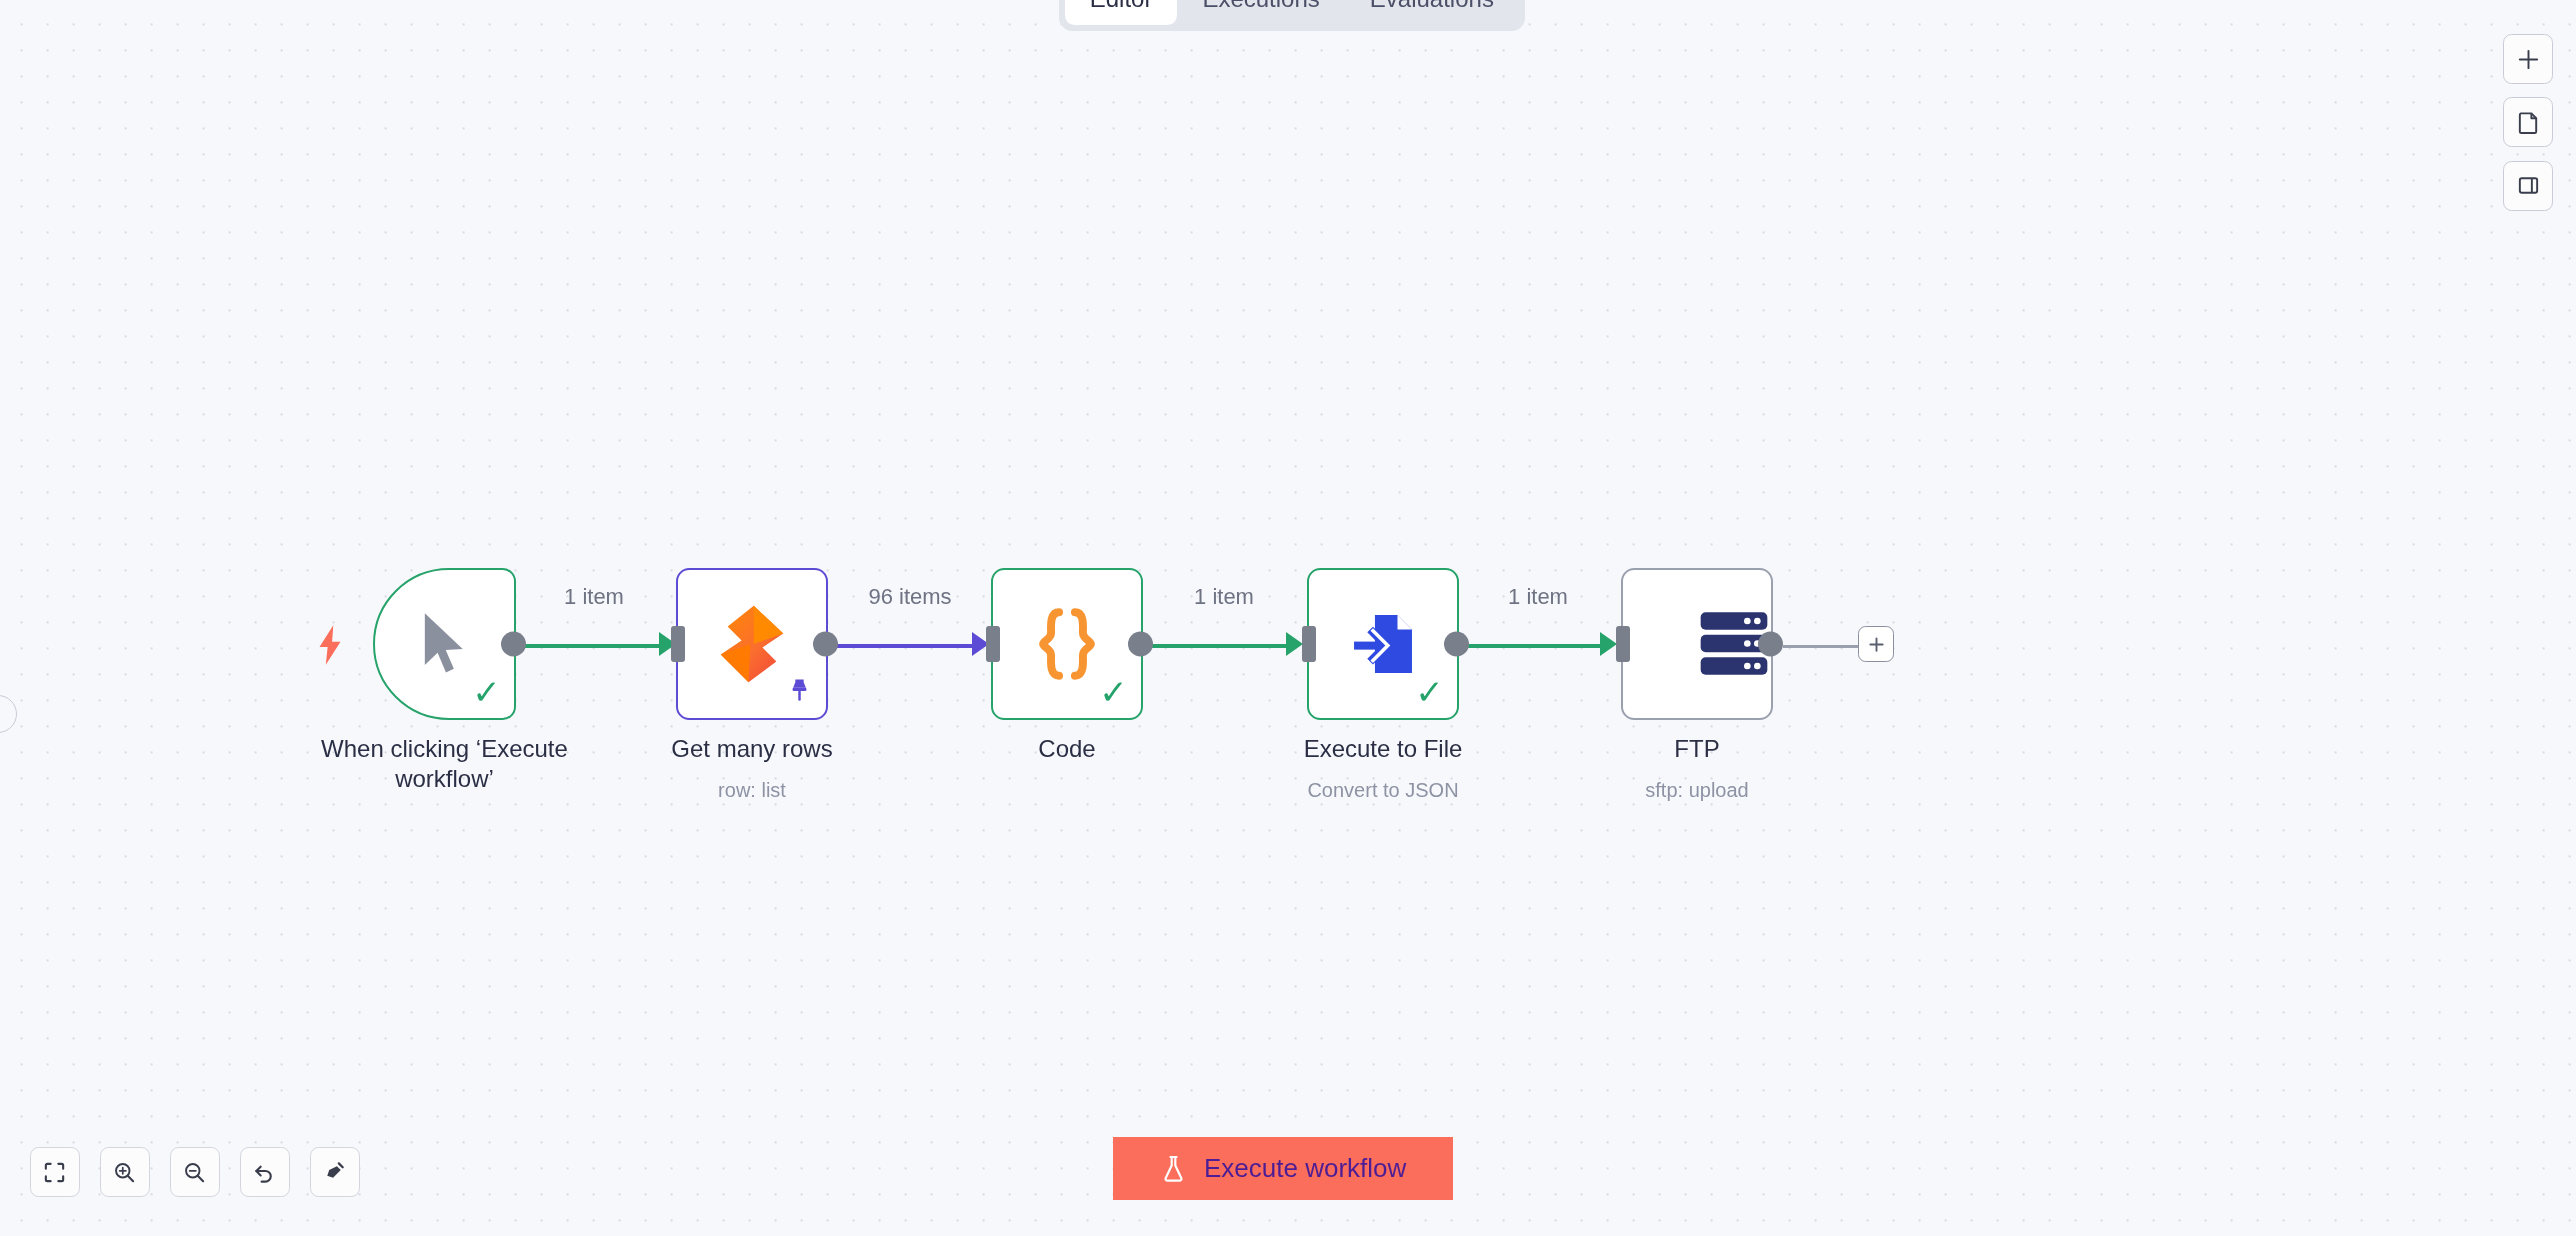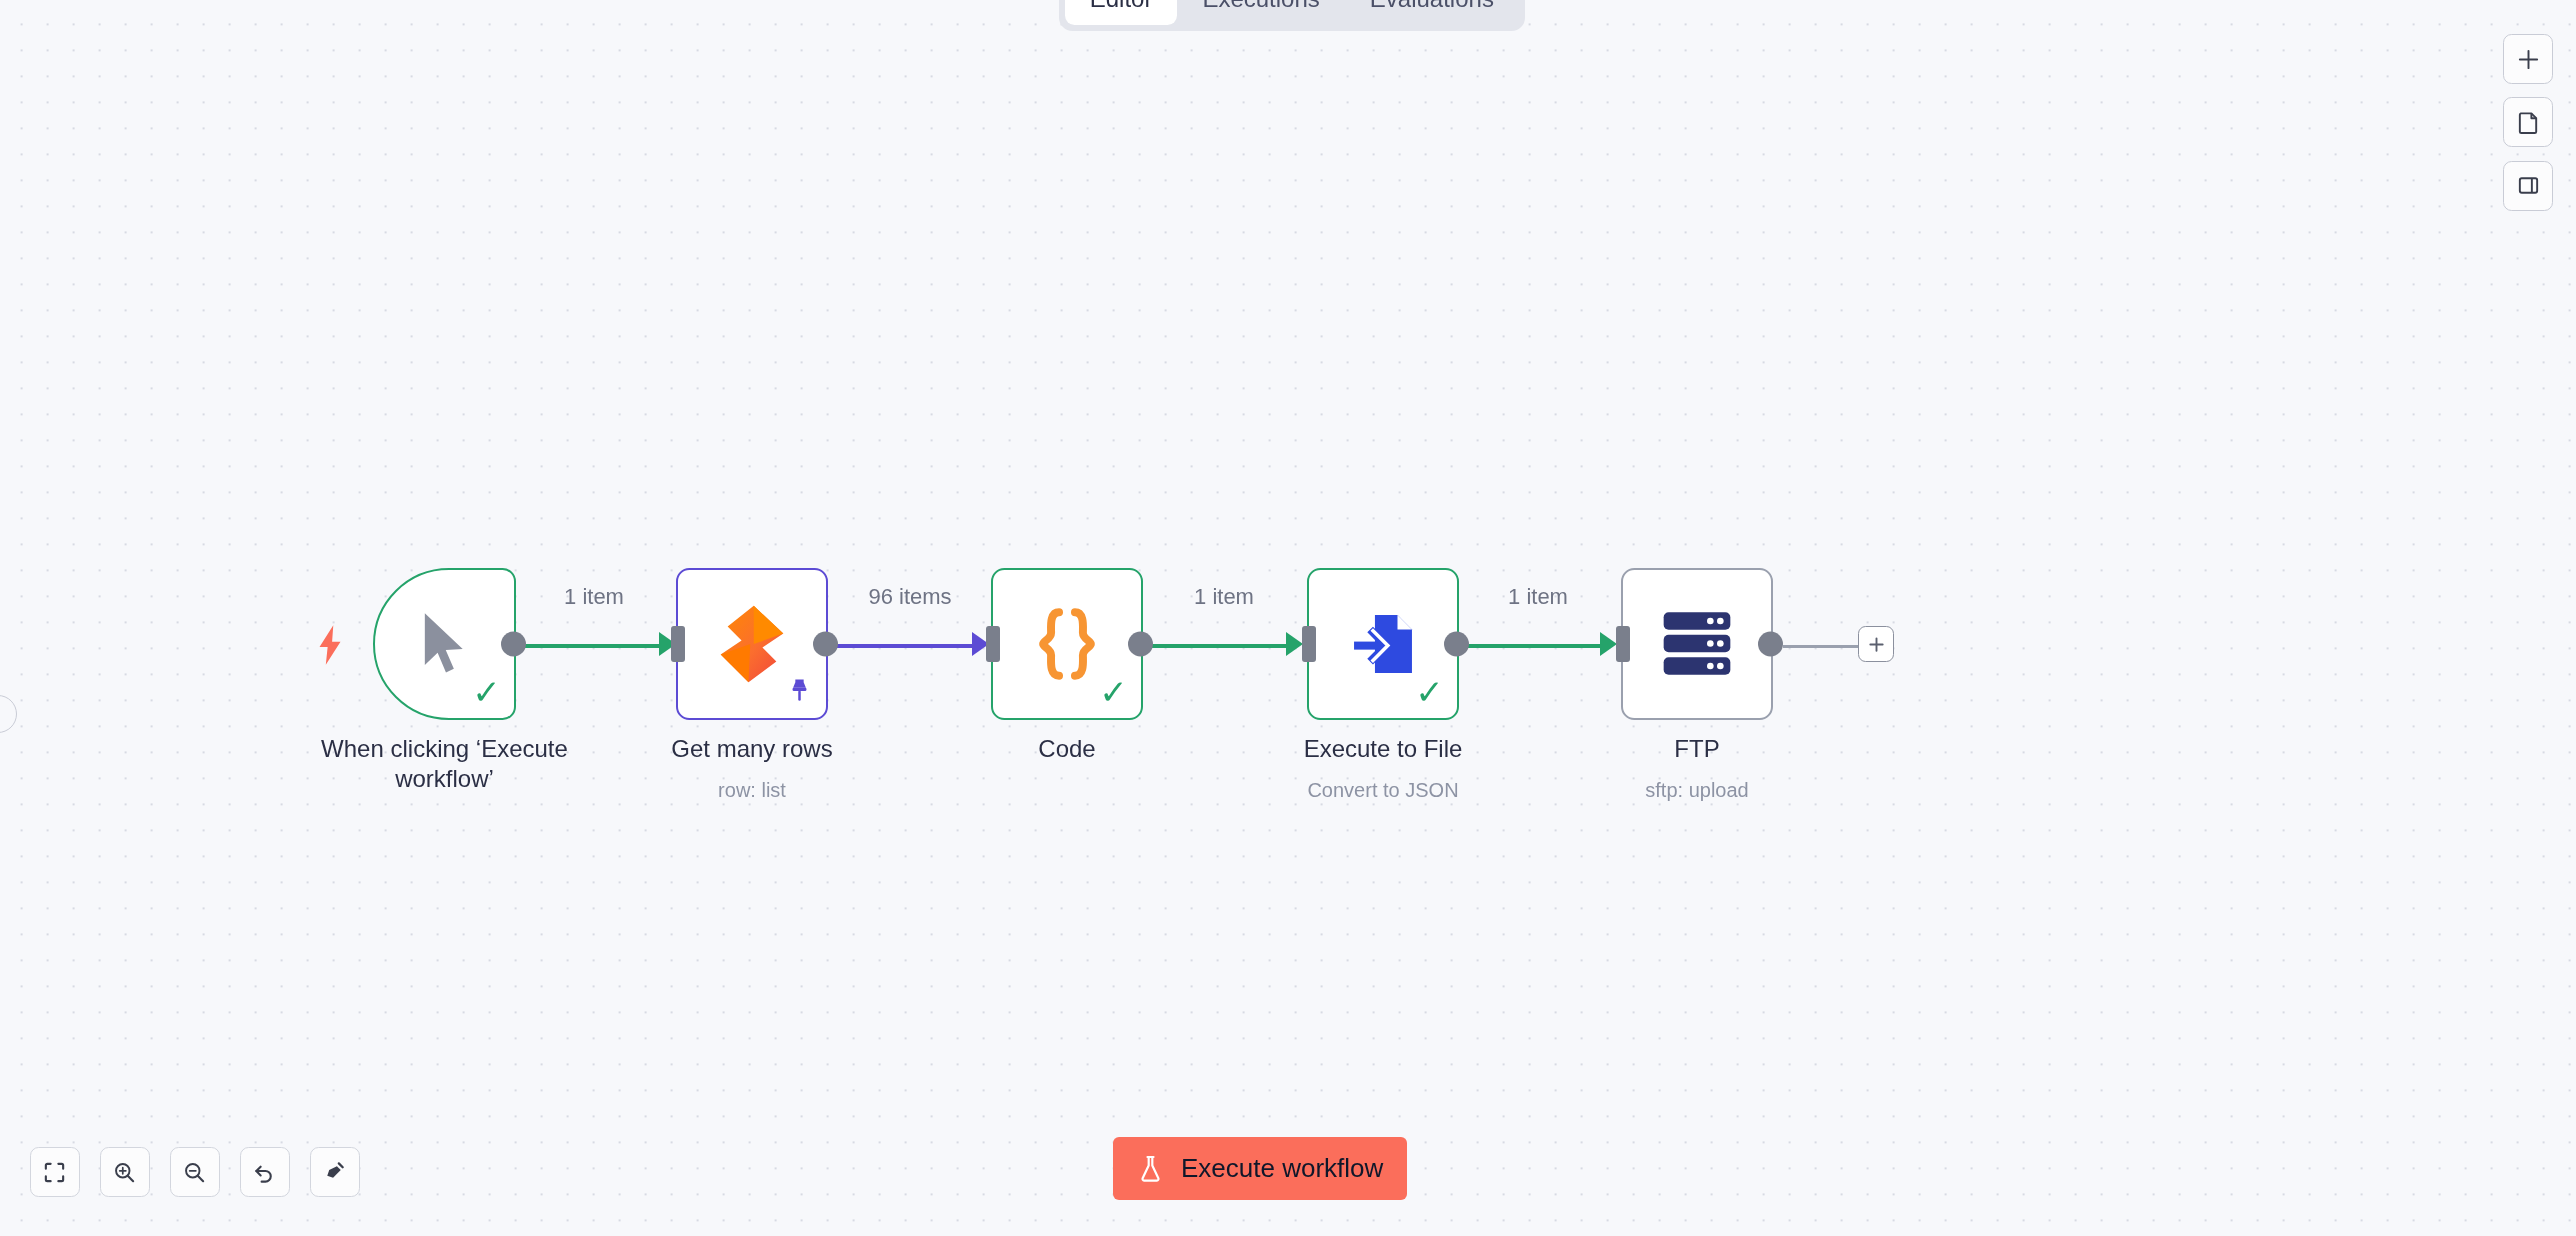--- a/index.html
+++ b/index.html
@@ -94,25 +94,25 @@
     justify-content: center;
     cursor: pointer;
   }
 
   
   .execute-btn {
     position: absolute;
     left: 1113px;
     bottom: 37px;
     height: 63px;
-    padding: 0 24px;
+    padding: 0 47px;
     background: #FB6E5B;
     border: none;
-    border-radius: 6px;
-    color: #0f172a;
+    border-radius: 0;
+    color: #4c1d95;
     font-size: 26px;
     font-family: "Liberation Sans", sans-serif;
     display: flex;
     align-items: center;
     gap: 17px;
     cursor: pointer;
   }
 
   
   .canvas { position: absolute; inset: 0; padding-left: 16px; }
@@ -124,21 +124,21 @@
     background: #FFFFFF;
     border: 2.9px solid #9AA0AE;
     border-radius: 13.3px;
     display: flex;
     align-items: center;
     justify-content: center;
     cursor: pointer;
   }
   .node.ok     { border-color: #25A36A; }
   .node.pinned { border-color: #5C4BD4; }
-  .node.idle   { border-color: #9AA0AE; }
+  .node.idle   { border-color: #9AA0AE; justify-content: flex-end; }
 
   .node.trigger {
     width: 143px;
     border-radius: 76px 13.3px 13.3px 76px;
   }
 
   .node .check {
     position: absolute;
     right: 13.3px;
     bottom: 9.5px;

